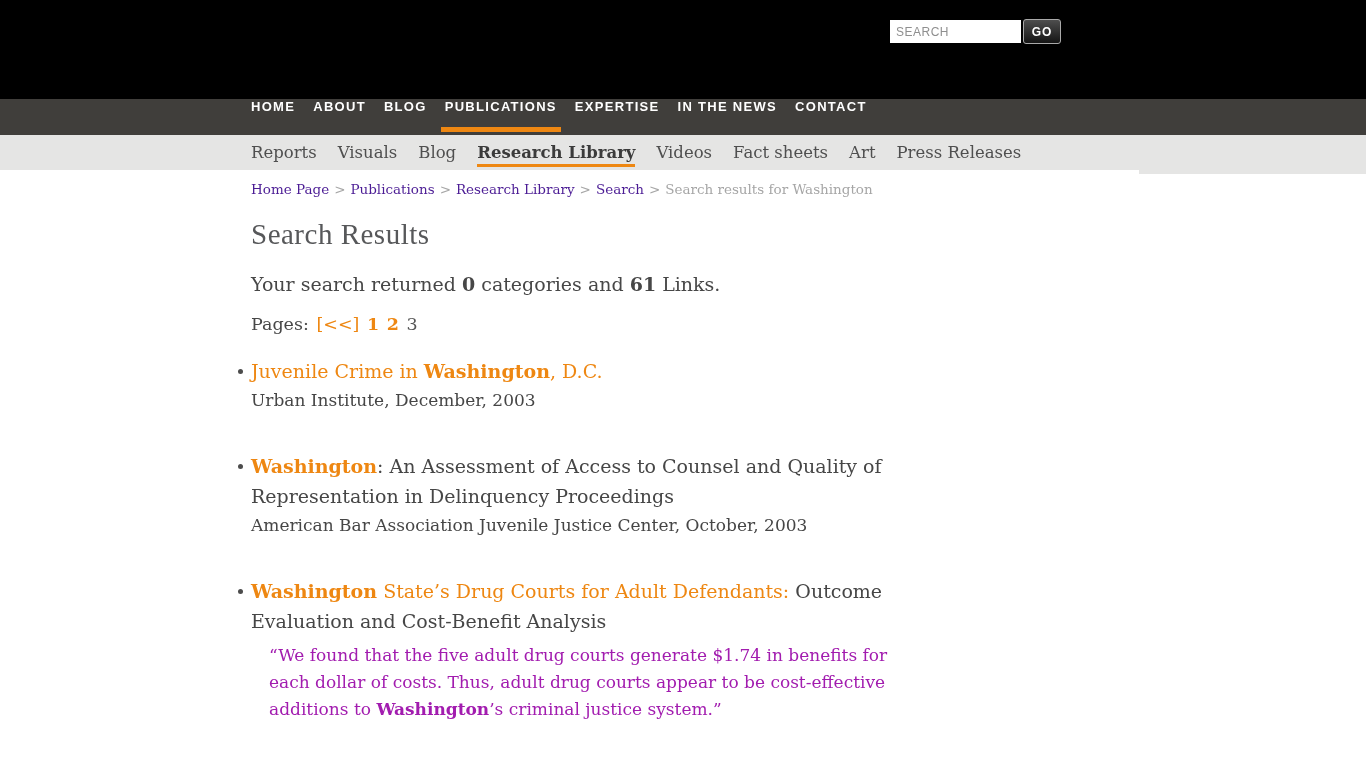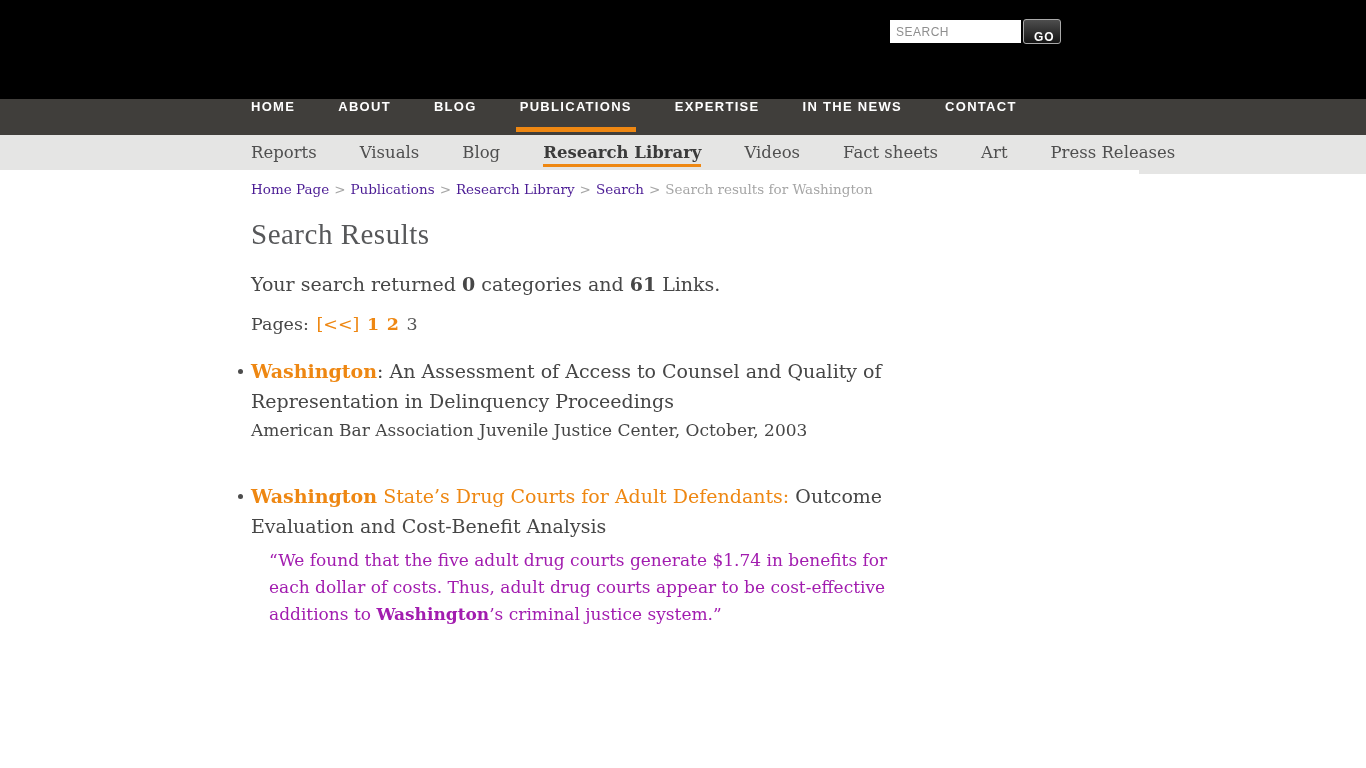--- a/index.html
+++ b/index.html
@@ -12,44 +12,44 @@
   
   .topbar { height:99px; background:#000; position:relative; }
   .searchwrap { position:absolute; left:890px; top:19px; display:flex; align-items:center; }
   .searchinput {
     width:131px; height:23px; box-sizing:border-box;
     border:none; outline:none; background:#fff; color:#333;
     padding:0 0 0 6px; font:12px "Liberation Sans", sans-serif; letter-spacing:.5px;
   }
   .searchinput::placeholder { color:#8f8f8f; }
   .gobtn {
-    margin-left:2px; width:38px; height:25px; padding:10px;
+    margin-left:2px; width:38px; height:25px; padding:4px;
     background:linear-gradient(#4e4e4e, #141414);
     border:1px solid #a9a9a9; border-radius:3px;
     color:#fff; font:bold 12px "Liberation Sans", sans-serif; letter-spacing:1px;
     cursor:pointer;
   }
 
   
   .mainnav { height:36px; background:#403e3b; }
   .inner { width:912px; margin:0 auto; padding:0 24px; box-sizing:border-box; }
-  .mainnav .inner { display:flex; gap:43px; align-items:flex-start; height:36px; }
+  .mainnav .inner { display:flex; gap:18px; align-items:flex-start; height:36px; }
   .navitem {
     position:relative; display:inline-block; height:36px; line-height:36px;
     color:#fff; font:bold 13px "Liberation Sans", sans-serif; letter-spacing:1.3px;
     text-decoration:none; cursor:pointer; white-space:nowrap;
   }
   .navitem.active::after {
     content:""; position:absolute; left:-4px; right:-4px; bottom:3px; height:5px;
     background:#ee8712;
   }
 
   
   .subnav { height:35px; background:#e5e5e4; }
-  .subnav .inner { display:flex; gap:43px; align-items:center; height:35px; }
+  .subnav .inner { display:flex; gap:21px; align-items:center; height:35px; }
   .subitem {
     position:relative; display:inline-block; height:35px; line-height:35px;
     color:#4f4f4f; font-size:16.5px; text-decoration:none; cursor:pointer; white-space:nowrap;
   }
   .subitem.active { font-weight:bold; color:#3b3b3b; }
   .subitem.active::after {
     content:""; position:absolute; left:0; right:0; bottom:3px; height:3px;
     background:#ee8712;
   }
   .subnav-tail { height:4px; background:#e5e5e4; margin-left:1139px; }
@@ -142,20 +142,25 @@
     <p class="pages">
       <span class="pageslabel">Pages:</span>
       <a class="pglink back">[&lt;&lt;]</a>
       <a class="pglink num">1</a>
       <a class="pglink num">2</a>
       <span class="pgcurrent">3</span>
     </p>
 
     <ul class="results">
 
+      <li class="result">
+        <span class="bullet"></span>
+        <p class="rtitle"><a class="rlink"><span>Juvenile Crime in </span><b>Washington</b><span>, D.C.</span></a><span class="rdark"></span></p>
+        <p class="rsource"><b></b><span>Urban Institute, December, 2003</span></p>
+      </li>
 
       <li class="result">
         <span class="bullet"></span>
         <p class="rtitle"><a class="rlink"><span></span><b>Washington</b><span></span></a><span class="rdark">: An Assessment of Access to Counsel and Quality of Representation in Delinquency Proceedings</span></p>
         <p class="rsource"><b></b><span>American Bar Association Juvenile Justice Center, October, 2003</span></p>
       </li>
 
       <li class="result">
         <span class="bullet"></span>
         <p class="rtitle"><a class="rlink"><span></span><b>Washington</b><span> State’s Drug Courts for Adult Defendants:</span></a><span class="rdark"> Outcome Evaluation and Cost-Benefit Analysis</span></p>

